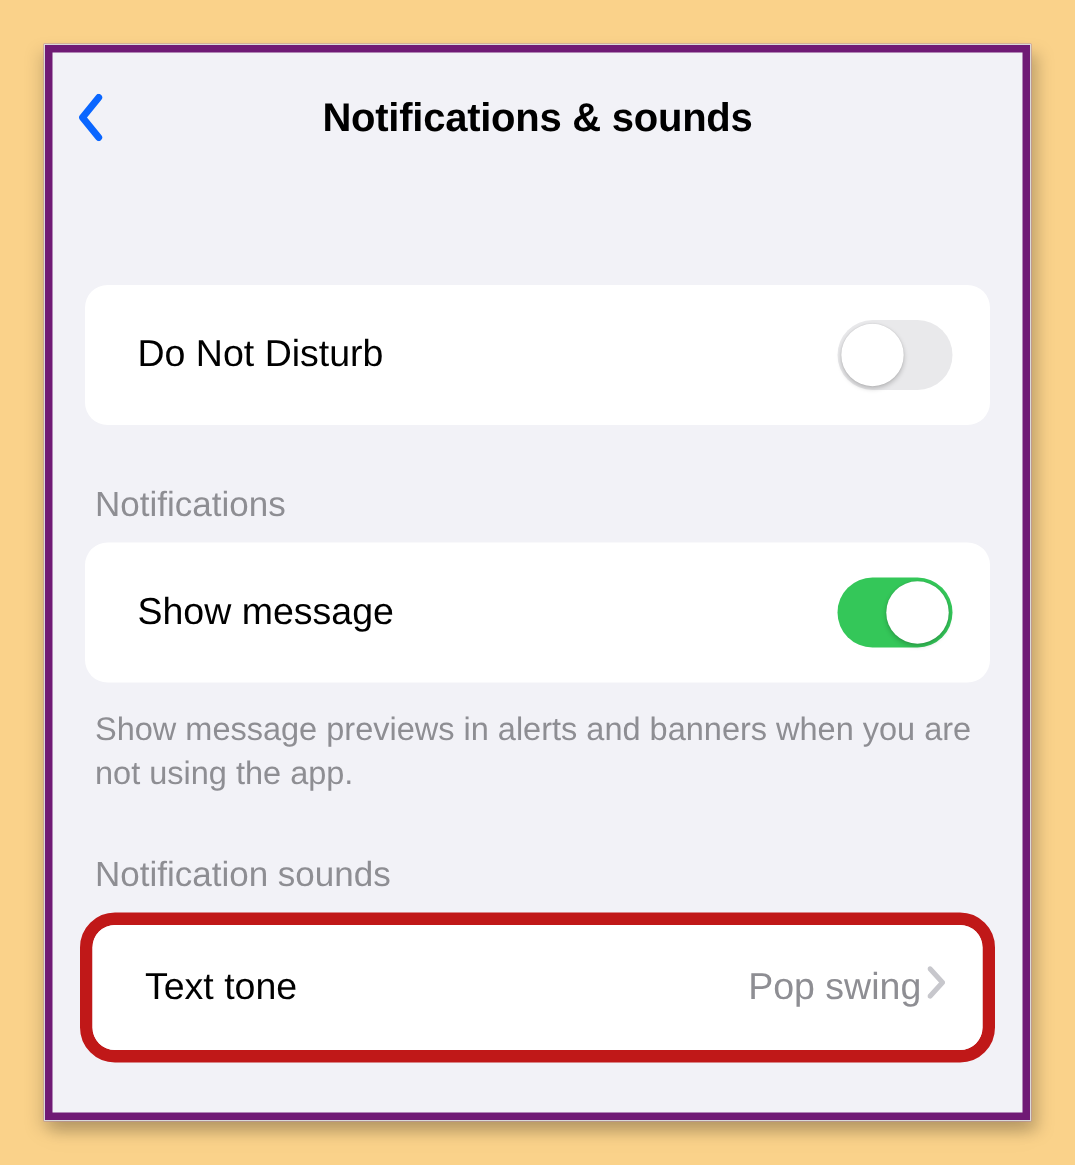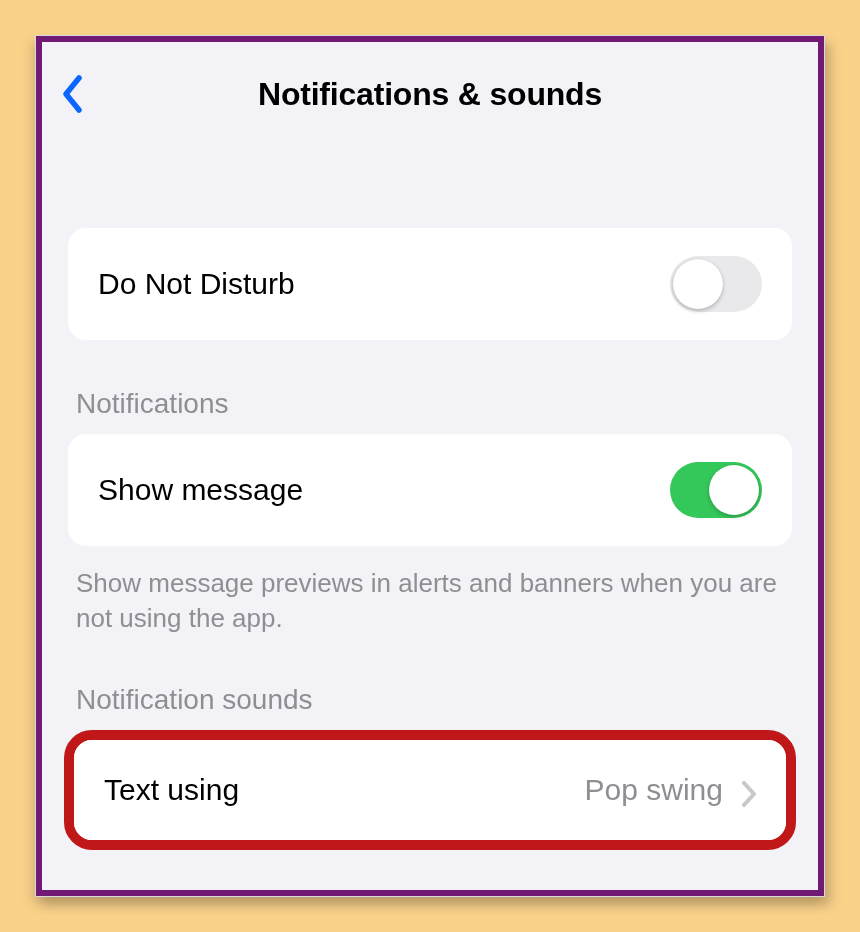--- a/index.html
+++ b/index.html
@@ -66,20 +66,21 @@
     align-items: center;
     justify-content: space-between;
     padding: 28px 30px;
     min-height: 100px;
     cursor: pointer;
   }
   .row-label {
     font-size: 30px;
     color: #000;
     font-weight: 400;
+    margin-left: 12px;
   }
   .section-header {
     font-size: 28px;
     color: #8e8e93;
     padding: 48px 8px 14px 8px;
     font-weight: 400;
   }
   .footer-note {
     font-size: 26px;
     color: #8e8e93;
@@ -102,22 +103,22 @@
     background: #fff;
     box-shadow: 0 2px 4px rgba(0,0,0,0.22), 0 0 1px rgba(0,0,0,0.15);
   }
   .toggle.off { background: #e9e9eb; }
   .toggle.off .knob { left: 3px; }
   .toggle.on { background: #34c759; }
   .toggle.on .knob { left: 39px; }
   
   .detail-right {
     display: flex;
-    align-items: flex-end;
-    gap: 19px;
+    align-items: flex-start;
+    gap: 5px;
   }
   .detail-value {
     font-size: 30px;
     color: #8e8e93;
   }
   .chevron svg { display:block; }
   
   .highlight-wrap {
     position: relative;
     margin-top: 0;
@@ -169,21 +170,21 @@
         </div>
       </div>
 
       <div class="footer-note">Show message previews in alerts and banners when you are not using the app.</div>
 
       <div class="section-header">Notification sounds</div>
 
       <div class="highlight-wrap">
         <div class="group">
           <div class="row">
-            <div class="row-label">Text using</div>
+            <div class="row-label">Text tone</div>
             <div class="detail-right">
               <div class="detail-value">Pop swing</div>
               <span class="chevron">
                 <svg width="14" height="26" viewBox="0 0 14 26">
                   <polyline points="2,2 12,13 2,24" fill="none" stroke="#c7c7cc" stroke-width="4" stroke-linecap="round" stroke-linejoin="round"></polyline>
                 </svg>
               </span>
             </div>
           </div>
         </div>

